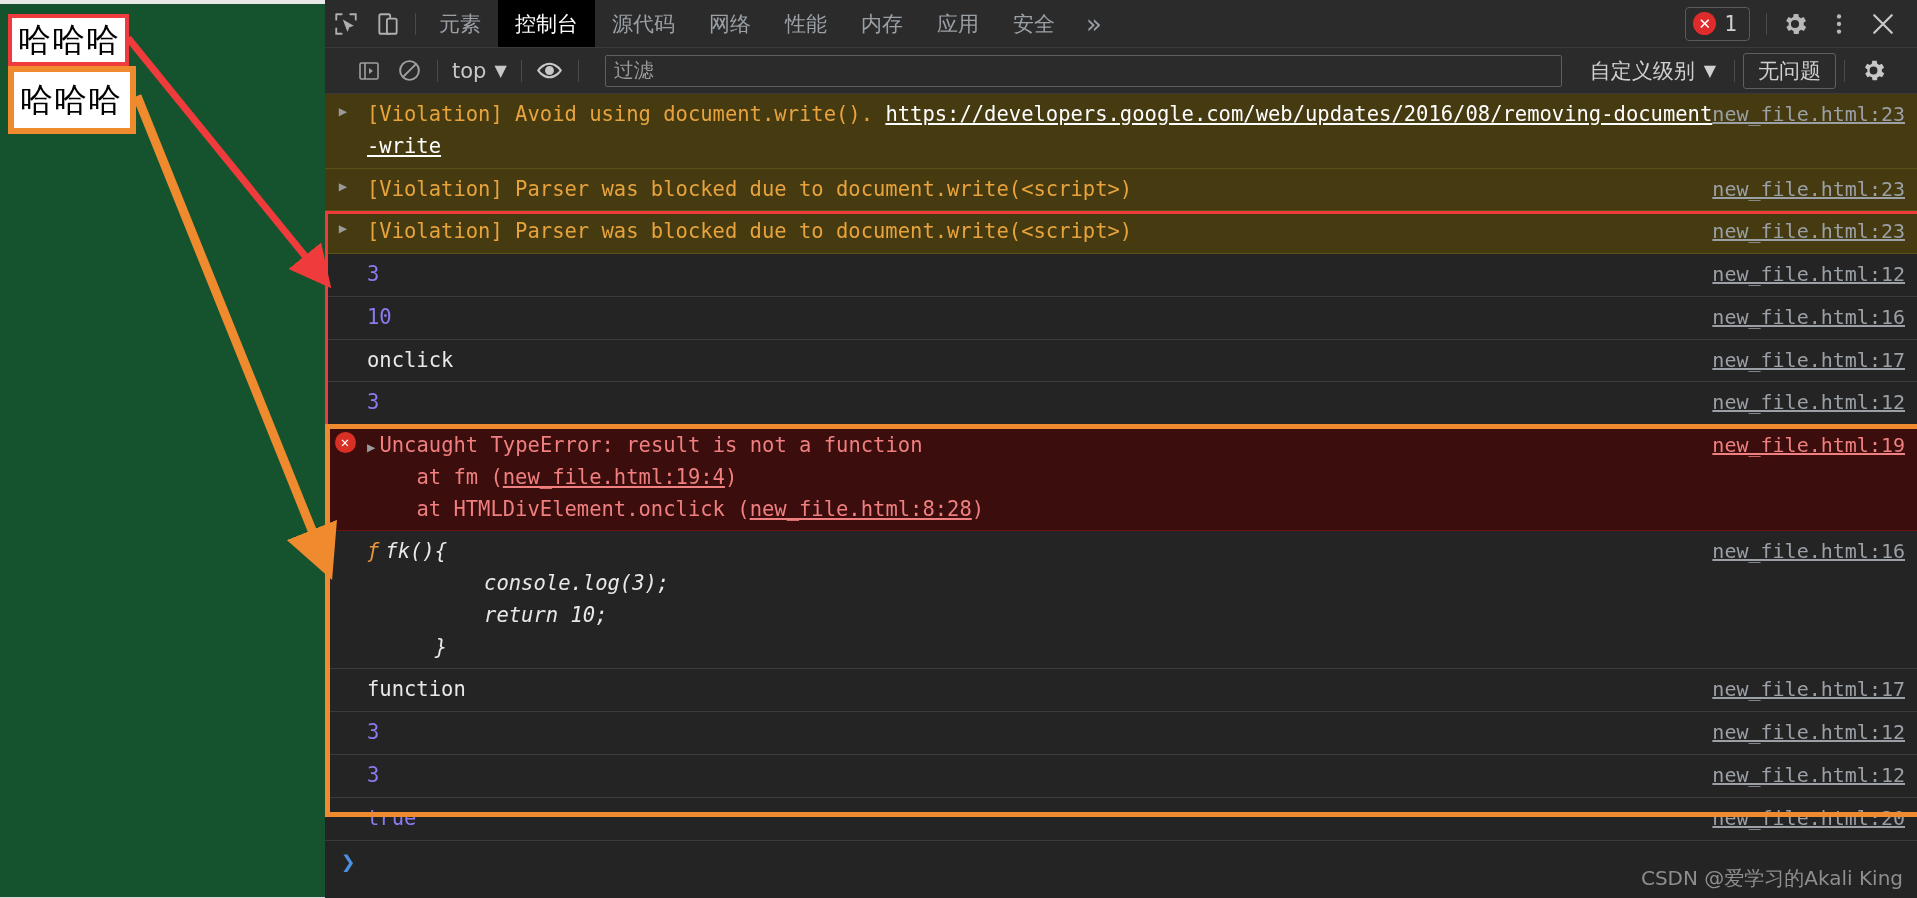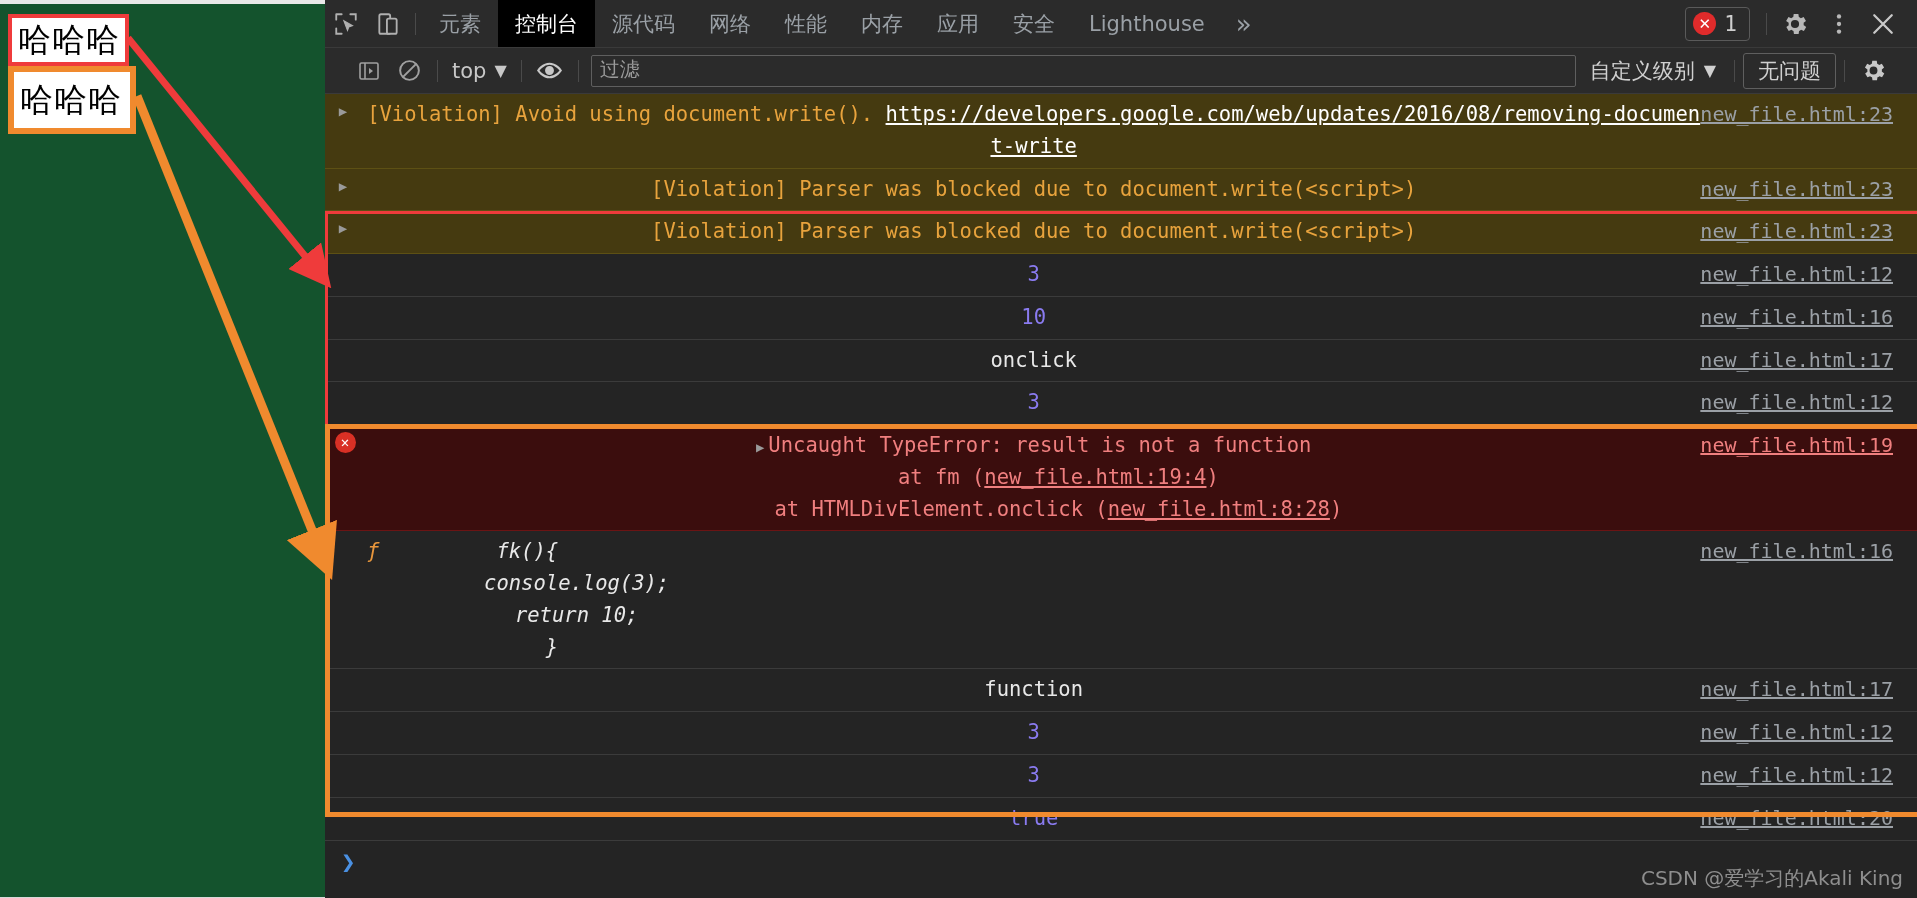--- a/index.html
+++ b/index.html
@@ -90,24 +90,24 @@
     border-bottom:1px solid #3a3a3a;
     padding:0 24px;
   }
   .fb-icon{width:40px;height:38px;display:flex;align-items:center;justify-content:center;color:#9a9a9a;}
   .fb-sep{width:1px;height:22px;background:#4a4a4a;margin:0 8px;}
   #context-select{
     display:flex;align-items:center;gap:8px;color:#c8c8c8;
     font-size:21px;padding:0 6px;font-family:"DejaVu Sans", sans-serif;
   }
   #filter-input{
-    flex:1;height:30px;margin:0 4px;
+    flex:1;height:30px;margin:0 18px;
     background:#2b2b2b;border:1px solid #5f5f5f;border-radius:2px;
     color:#d0d0d0;font-size:20px;padding:0 8px;
-    font-family:Liberation Mono, monospace;
+    font-family:Liberation Sans, sans-serif;
     outline:none;
   }
   #filter-input::placeholder{color:#9a9a9a;}
   #level-select{
     display:flex;align-items:center;gap:9px;color:#d0d0d0;
     font-size:21px;padding:0 10px;white-space:nowrap;
     font-family:"DejaVu Sans", sans-serif;
   }
   #issues-btn{
     border:1px solid #5f5f5f;border-radius:3px;
@@ -122,23 +122,23 @@
   }
   .row{
     display:flex;align-items:flex-start;
     border-bottom:1px solid #3b3b3b;
     font-size:20.5px;line-height:1.55;
     padding:5px 0 5px 0;
     min-height:23px;
     position:relative;
   }
   .row .gutter{width:40px;min-width:40px;display:flex;justify-content:center;padding-top:2px;}
-  .row .body{flex:1;padding-left:2px;white-space:pre-wrap;word-break:break-all;text-align:center;}
+  .row .body{flex:1;padding-left:2px;white-space:pre-wrap;word-break:break-all;}
   .row .src{
-    padding-right:24px;white-space:nowrap;align-self:flex-start;
+    padding-right:12px;white-space:nowrap;align-self:flex-start;
     text-decoration:underline;font-size:20px;
   }
   .row.warn{background:#453a10;border-bottom-color:#5d5014;}
   .row.warn .body{color:#e8a33d;}
   .row.warn .src{color:#9ba0a6;}
   .row.err{background:#3b0d0d;border-bottom-color:#6b1414;}
   .row.err .body{color:#f07f7f;}
   .row.err .src{color:#f07f7f;}
   .row.log{background:#242424;}
   .row.log .src{color:#9ba0a6;}
@@ -221,23 +221,20 @@
       </div>
     <div class="tab">
         <span>内存</span>
       </div>
     <div class="tab">
         <span>应用</span>
       </div>
     <div class="tab">
         <span>安全</span>
       </div>
-    <div class="tab">
-        <span>Lighthouse</span>
-      </div>
     <div class="tab more">
         <span>»</span>
       </div>
 
     <div id="tabbar-right">
       <div id="error-badge">
         <div class="err-dot">✕</div>
         <span id="error-count">1</span>
       </div>
       <div class="tb-sep"></div>

